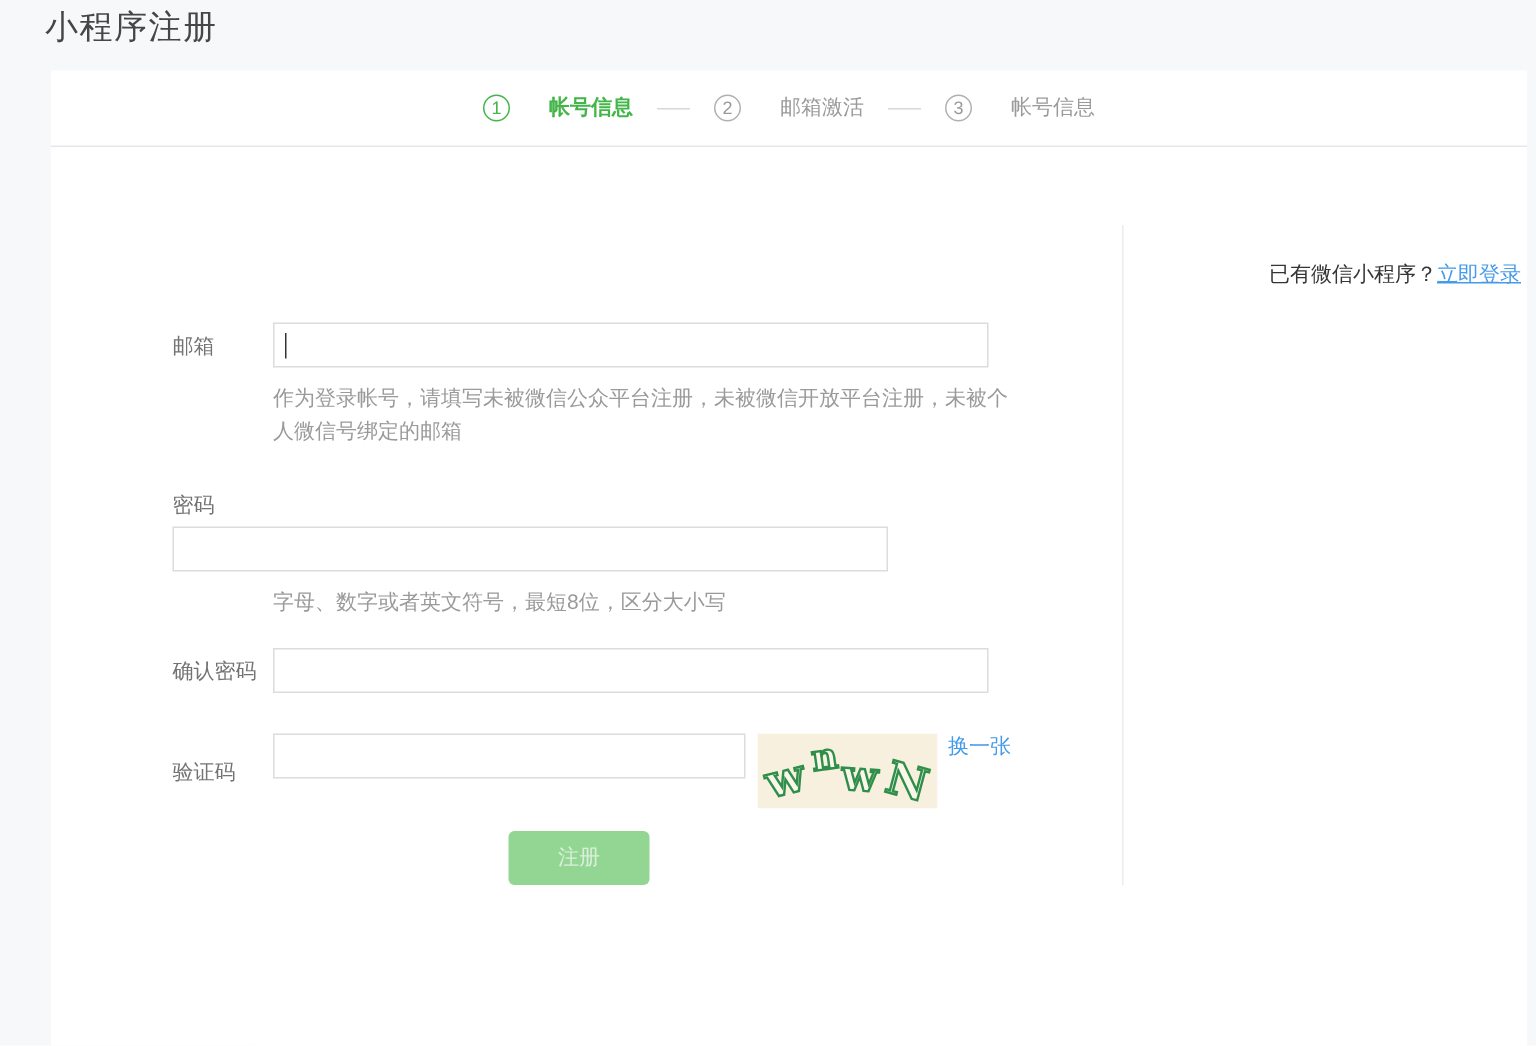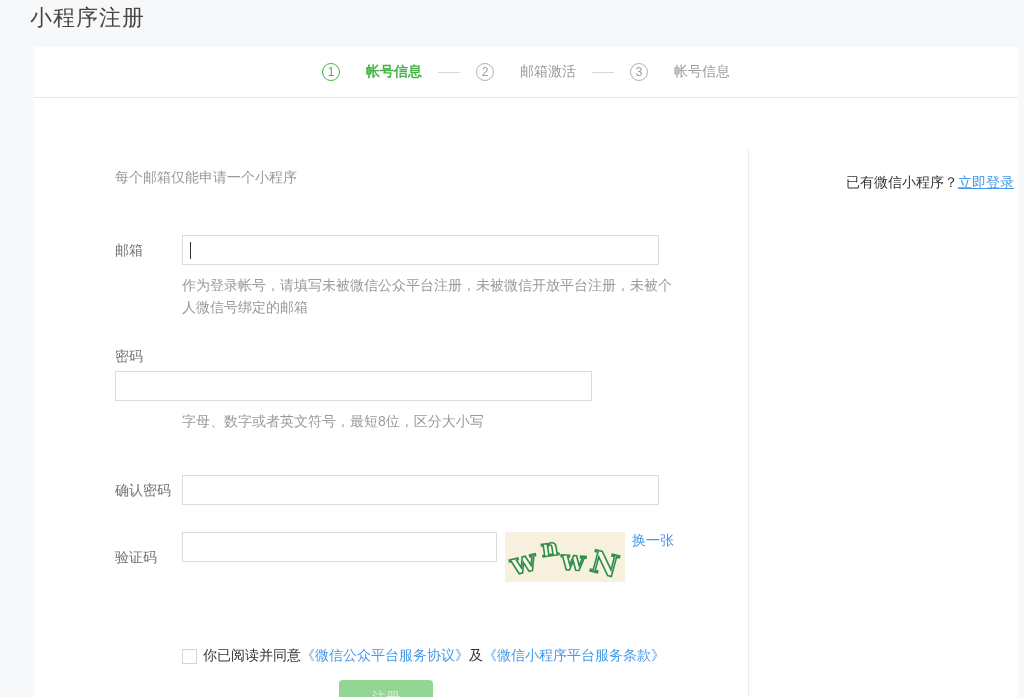--- a/index.html
+++ b/index.html
@@ -86,21 +86,21 @@
     position:absolute;
     left:7px; top:6px;
     width:1px; height:17px;
     background:#333;
     animation:blink 1s steps(1) infinite;
   }
   @keyframes blink { 50% { opacity:0; } }
 
   .hint { margin:9px 0 0 67px; color:#9a9a9a; line-height:22px; width:500px; }
   .row-password { margin-top:23px;flex-direction:column; }
-  .row-confirm  { margin-top:43px; }
+  .row-confirm  { margin-top:20px; }
 
   .row-captcha { margin-top:27px; }
   .row-captcha .field-label { line-height:50px; }
   .input-box.small { width:315px; }
   .captcha-img {
     width:120px; height:50px;
     margin-left:8px;
     flex:0 0 auto;
     display:block;
     cursor:pointer;
@@ -158,21 +158,20 @@
     <div class="step">
       <span class="step-circle">3</span>
       <span class="step-label">帐号信息</span>
     </div>
   </div>
 
   <div class="card-body">
 
     <div class="form-col">
 
-      <div class="intro">每个邮箱仅能申请一个小程序</div>
 
       <div class="form-row">
         <span class="field-label">邮箱</span>
         <div class="input-box">
           <span class="caret"></span>
           <input type="text" value="" style="">
         </div>
       </div>
       <div class="hint">作为登录帐号，请填写未被微信公众平台注册，未被微信开放平台注册，未被个人微信号绑定的邮箱</div>
 
@@ -201,24 +200,20 @@
           <g font-family="'DejaVu Serif',serif" font-weight="bold" fill="#faf6ea" stroke="#2f8f4a" stroke-width="1.6">
             <text x="6" y="40" font-size="30" transform="rotate(-14 20 32)">w</text>
             <text x="36" y="24" font-size="24" transform="rotate(-8 44 16)">n</text>
             <text x="56" y="38" font-size="28" transform="rotate(4 68 30)">w</text>
             <text x="86" y="42" font-size="30" transform="rotate(15 98 32)">N</text>
           </g>
         </svg>
         <a href="#" class="refresh-link">换一张</a>
       </div>
 
-      <div class="agreement">
-        <input type="checkbox" style="">
-        <span><span>你已阅读并同意</span><a href="#">《微信公众平台服务协议》</a><span>及</span><a href="#">《微信小程序平台服务条款》</a></span>
-      </div>
 
       <button class="submit-btn" disabled="">注册</button>
 
     </div>
 
     <div class="aside-col">
       <span class="aside-text">已有微信小程序？</span><a href="#" class="login-link">立即登录</a>
     </div>
 
   </div>

